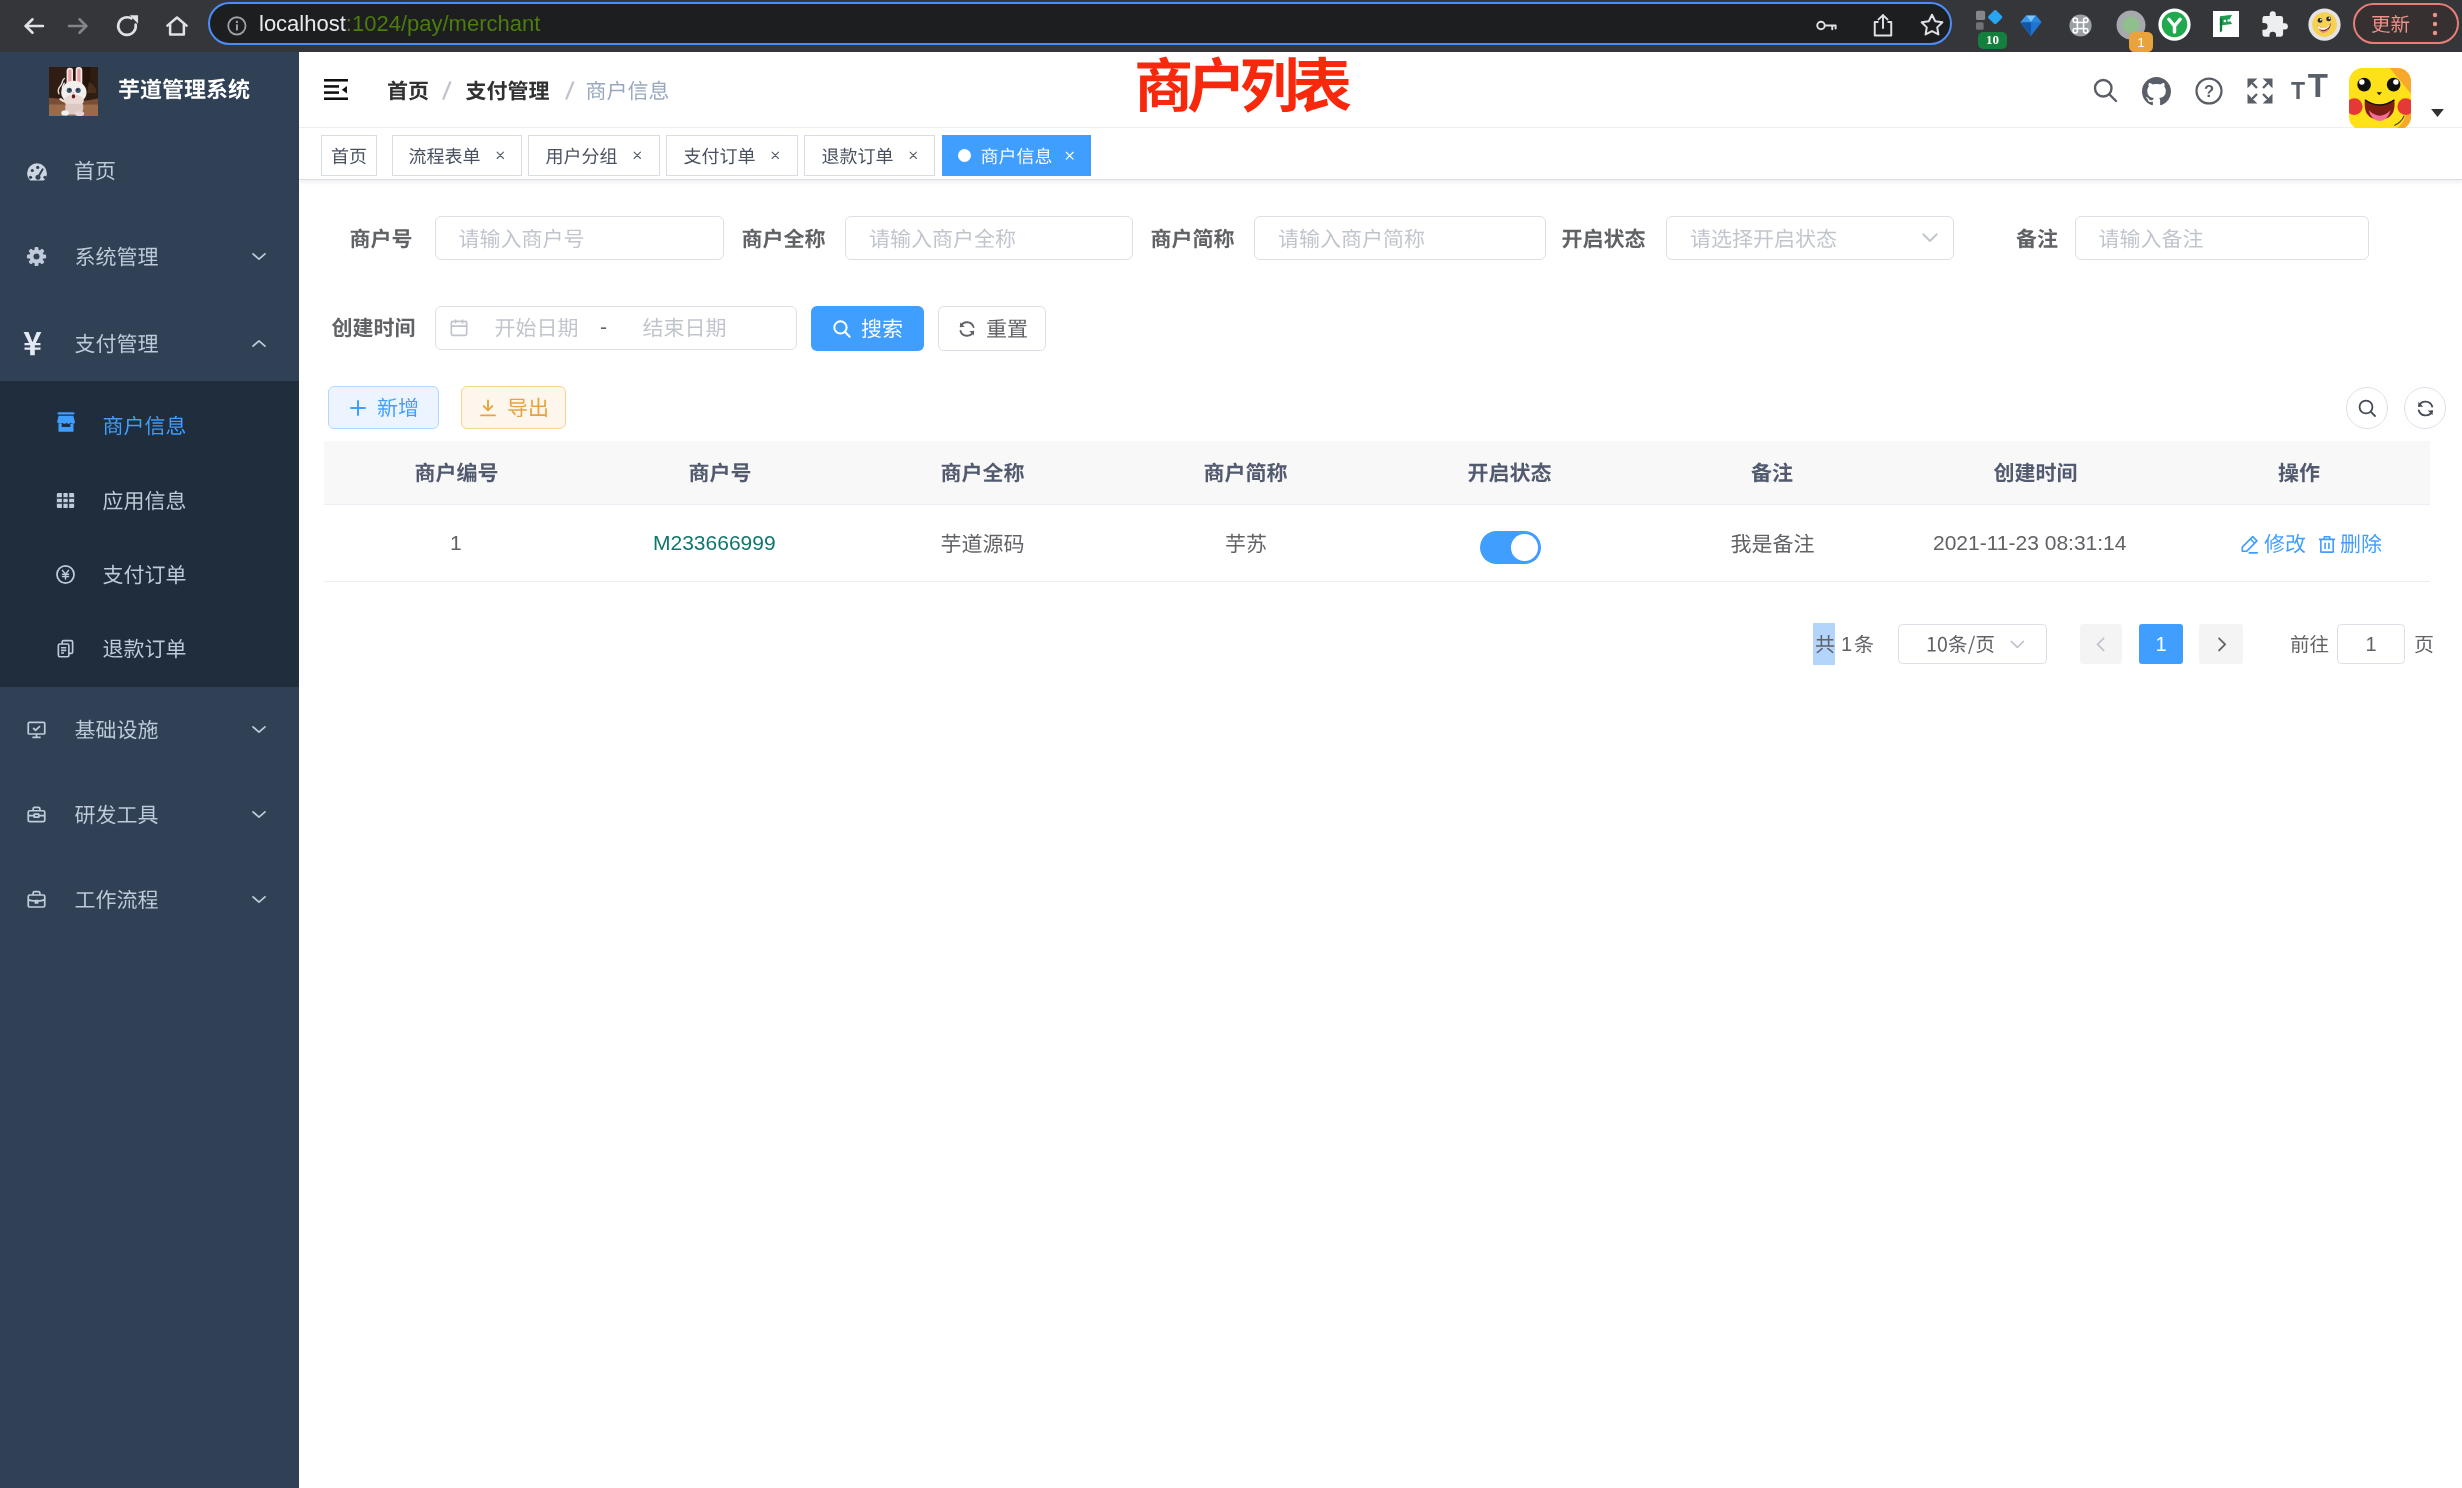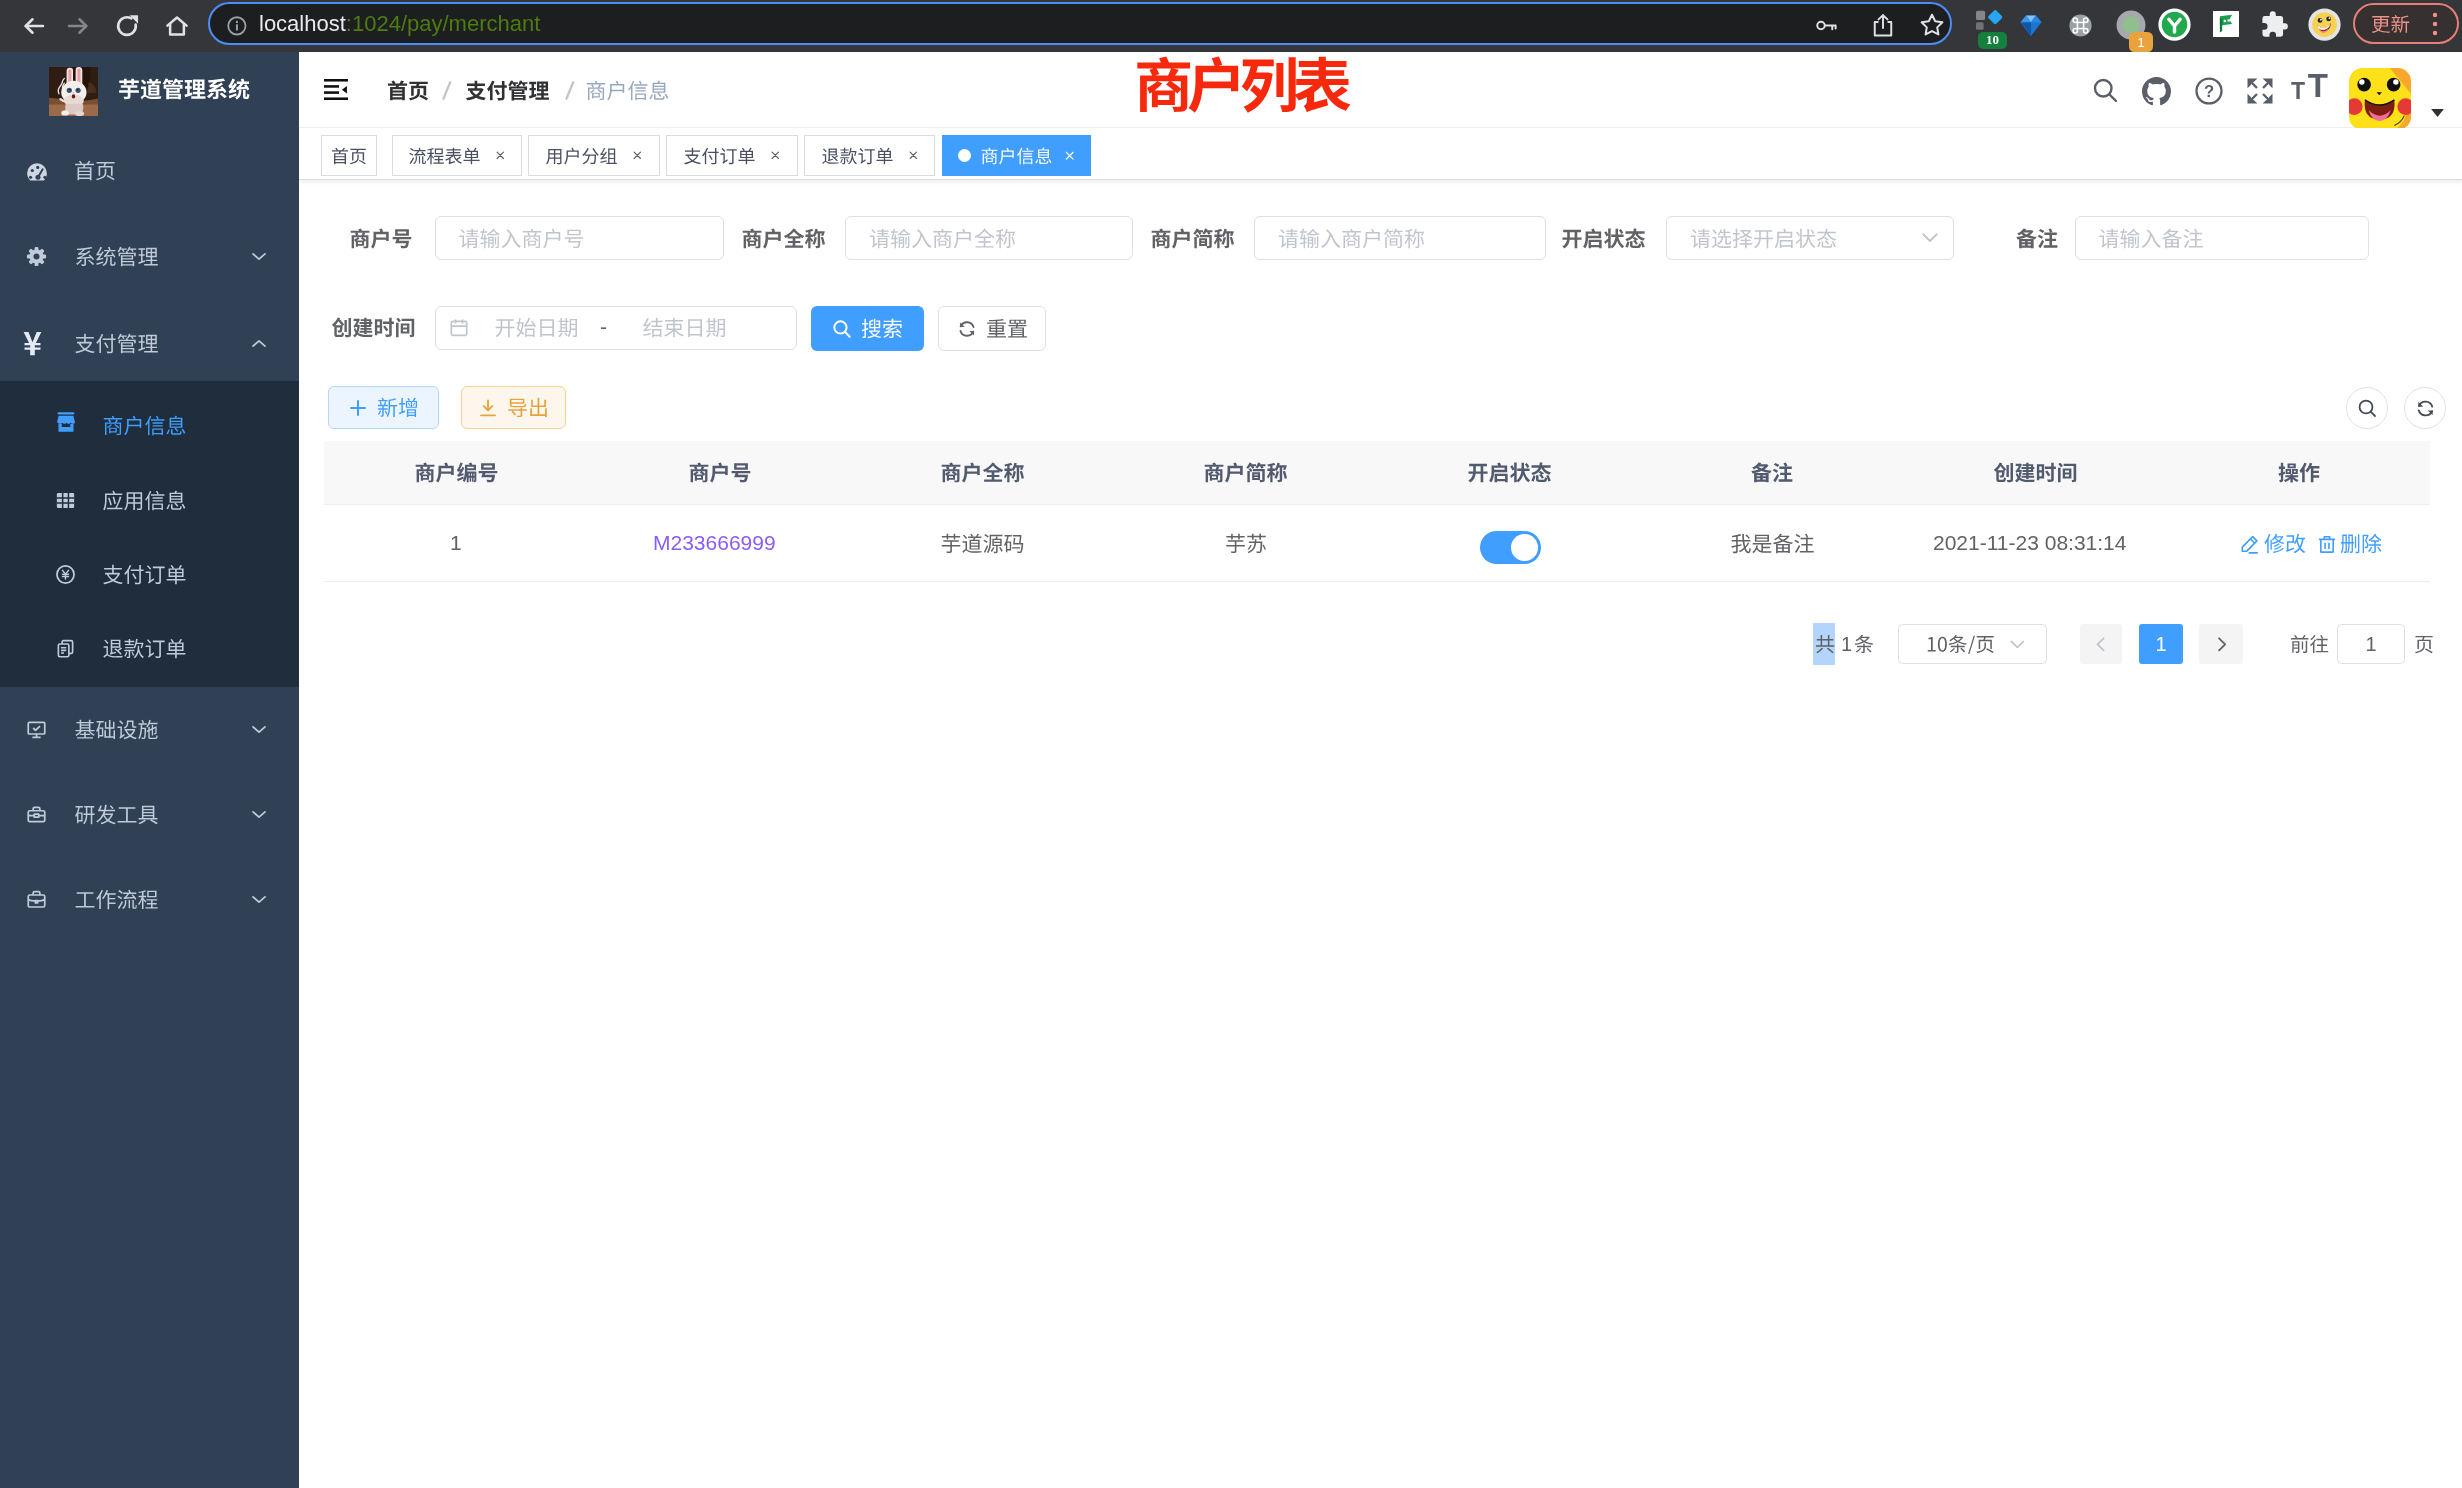--- a/index.html
+++ b/index.html
@@ -853,21 +853,21 @@
     </svg>
   </div>
 <div style="position:absolute;left:2278px;top:462px;height:21px;display:flex;align-items:center">
     <svg class="" style="fill:#515a6e;" width="42" height="21" viewBox="0 -880 2000 1000">
       <use href="#g91" x="0"></use>
       <use href="#g92" x="1000"></use>
     </svg>
   </div>
 <div style="position:absolute;left:324px;top:505px;width:2106px;height:77px;background:#fff;border-bottom:1.5px solid #ebeef5"></div>
 <div style="position:absolute;left:450px;top:522px;height:42px;display:flex;align-items:center;font-family:'Liberation Sans',sans-serif;font-size:21px;color:#606266;font-weight:normal;letter-spacing:0">1</div>
-<div style="position:absolute;left:653px;top:522px;height:42px;display:flex;align-items:center;font-family:'Liberation Sans',sans-serif;font-size:21px;color:#8b5cf6;font-weight:normal;letter-spacing:0">M233666999</div>
+<div style="position:absolute;left:653px;top:522px;height:42px;display:flex;align-items:center;font-family:'Liberation Sans',sans-serif;font-size:21px;color:#0f766e;font-weight:normal;letter-spacing:0">M233666999</div>
 <div style="position:absolute;left:940px;top:533px;height:21px;display:flex;align-items:center">
     <svg class="" style="fill:#606266;" width="85" height="21" viewBox="0 -880 4000 1000">
       <use href="#g93" x="0"></use>
       <use href="#g94" x="1000"></use>
       <use href="#g95" x="2000"></use>
       <use href="#g96" x="3000"></use>
     </svg>
   </div>
 <div style="position:absolute;left:1225px;top:533px;height:21px;display:flex;align-items:center">
     <svg class="" style="fill:#606266;" width="42" height="21" viewBox="0 -880 2000 1000">

